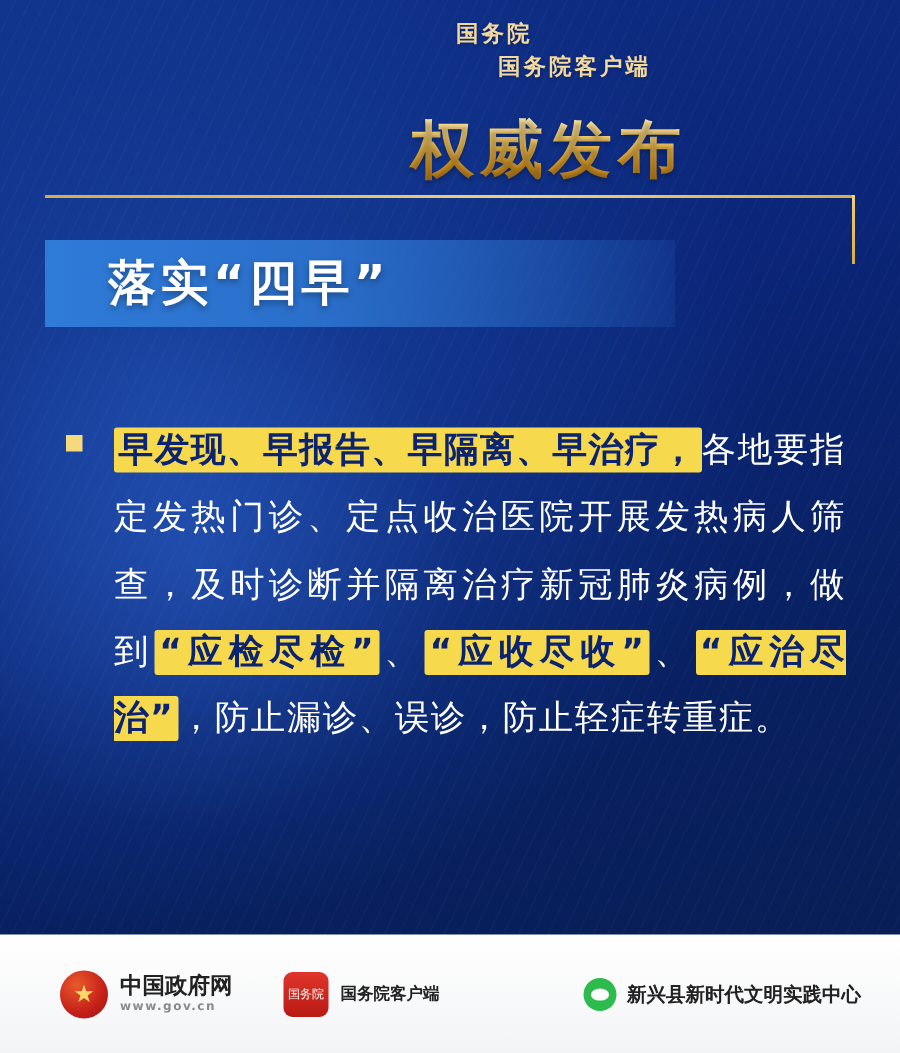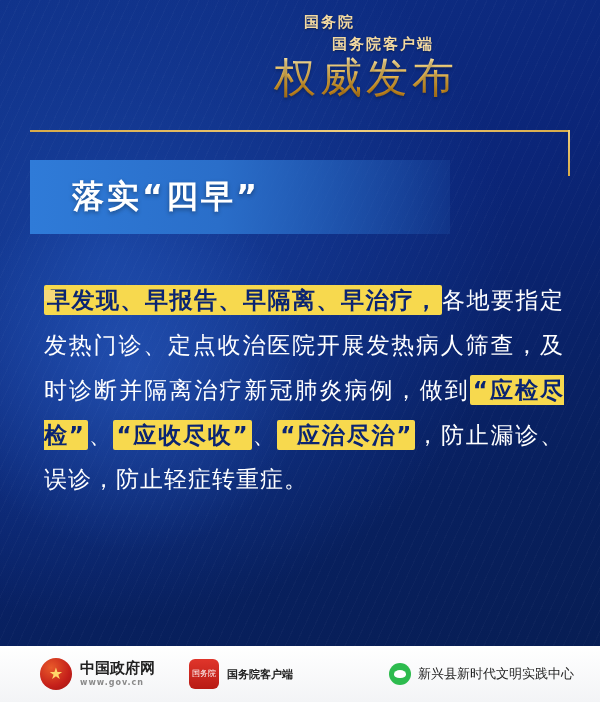--- a/index.html
+++ b/index.html
@@ -43,24 +43,24 @@
     font-size: 15px;
     letter-spacing: 2px;
     line-height: 1.45;
     text-align: left;
     padding-left: 60px;
     font-weight: bold;
     text-shadow: 0 1px 2px rgba(0,0,0,0.35);
   }
   .header-line.l2 { padding-left: 88px; }
   .big-title {
-    margin-top: 0;
+    margin-top: 22px;
     padding-left: 30px;
     font-size: 42px;
-    font-weight: normal;
+    font-weight: bold;
     letter-spacing: 4px;
     line-height: 1.05;
     background: linear-gradient(180deg, #ffe9a8 0%, #f3c660 38%, #d99a25 72%, #b4761a 100%);
     -webkit-background-clip: text;
     background-clip: text;
     color: transparent;
     font-family: "DejaVu Serif", "Liberation Serif", serif;
     text-shadow: 0 2px 3px rgba(0,0,0,0.25);
     white-space: nowrap;
   }
@@ -80,21 +80,21 @@
   .bracket .v {
     position: absolute; right: 0; top: 0;
     width: 2px; height: 100%;
     background: linear-gradient(180deg, #f0cf7e 0%, #d8ab4a 100%);
   }
 
   
   .section-title {
     position: absolute;
     left: 30px; top: 160px;
-    width: 420px; height: 74px;
+    width: 420px; height: 58px;
     background: linear-gradient(90deg, #2f7bd8 0%, #2a6ec9 45%, rgba(30,86,175,0.25) 100%);
     display: flex;
     align-items: center;
     padding-left: 42px;
   }
   .section-title span {
     color: #ffffff;
     font-size: 32px;
     font-weight: bold;
     letter-spacing: 3px;
@@ -108,40 +108,41 @@
     left: 44px; top: 278px;
     width: 520px;
   }
   .bullet {
     position: absolute;
     left: 0; top: 12px;
     width: 11px; height: 11px;
     background: #f6d97a;
   }
   .para {
+    margin-left: 32px;
     color: #ffffff;
     font-size: 23px;
     line-height: 1.95;
     letter-spacing: 1px;
     text-align: justify;
     font-family: "DejaVu Sans", "Liberation Sans", sans-serif;
   }
   .hl {
     background: #f7d94e;
     color: #0a2472;
     padding: 2px 3px;
     border-radius: 2px;
     font-weight: bold;
   }
 
   
   .footer {
     position: absolute;
     left: 0; bottom: 0;
-    width: 600px; height: 56px;
+    width: 600px; height: 79px;
     background: linear-gradient(180deg, #ffffff 0%, #f3f4f6 100%);
     display: flex;
     align-items: center;
     padding: 0 18px;
   }
   .f-item { display: flex; align-items: center; }
   .f-gov { margin-left: 22px; }
   .emblem {
     width: 32px; height: 32px; border-radius: 50%;
     background: radial-gradient(circle at 35% 30%, #e85a2a 0%, #c5201a 60%, #9c1410 100%);
@@ -178,21 +179,21 @@
     background: #2dbb4e;
     position: relative; flex: 0 0 auto;
   }
   .wechat-icon::after {
     content: "";
     position: absolute; left: 5px; top: 7px;
     width: 12px; height: 8px;
     background: #fff;
     border-radius: 50% 50% 45% 45%;
   }
-  .wechat-text { margin-left: 7px; font-size: 13px; color: #222; font-weight: normal; }
+  .wechat-text { margin-left: 7px; font-size: 13px; color: #222; font-weight: bold; }
 </style>
 </head>
 <body>
 
 <div class="poster">
   <div class="texture"></div>
   <div class="glow"></div>
 
   <div class="header">
     <div class="header-line">国务院</div>

